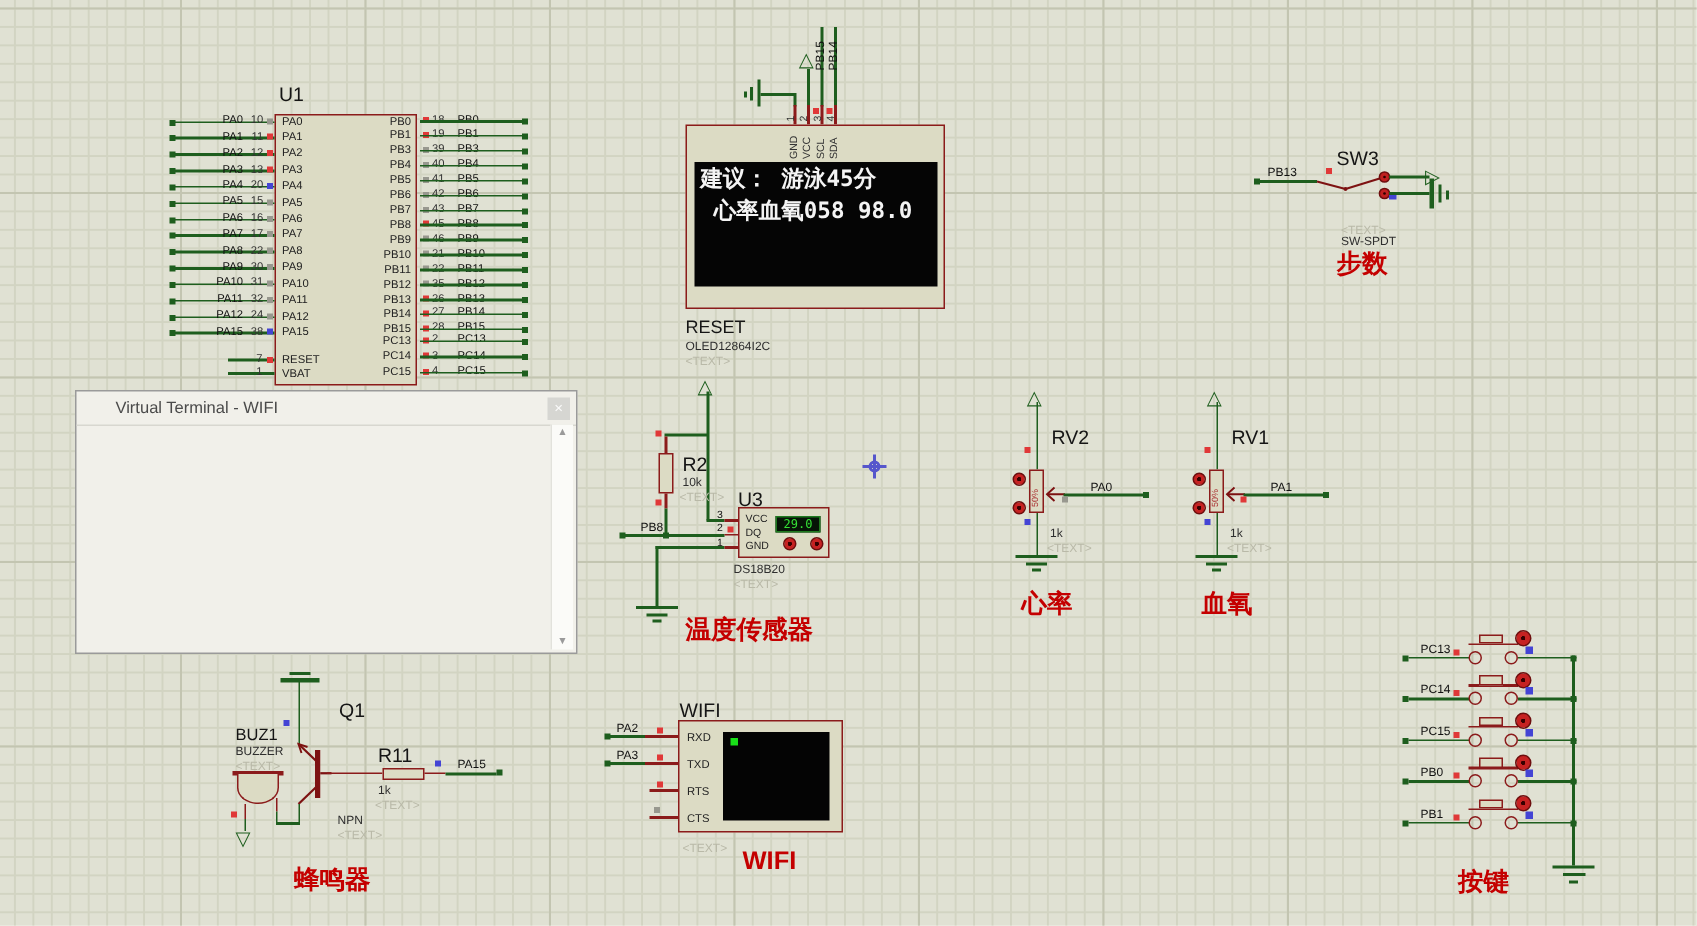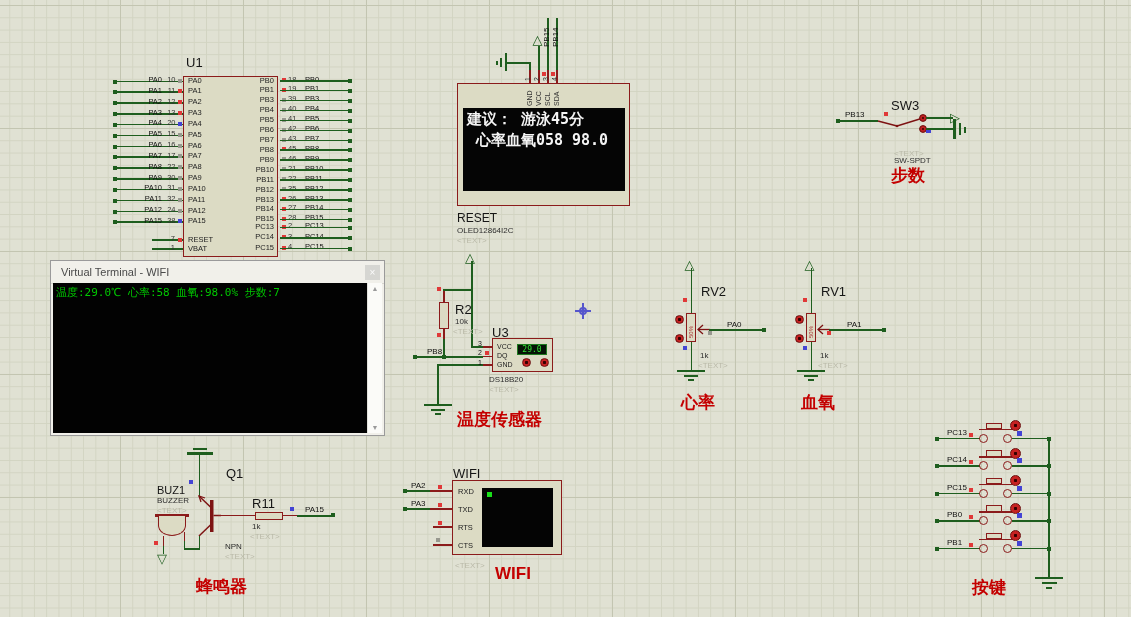--- a/index.html
+++ b/index.html
@@ -57,21 +57,21 @@
   .ilrow{height:10.85px;line-height:10.85px;font-size:7.5px;color:#222}
   .irrow{height:9.93px;line-height:9.93px;font-size:7.5px;color:#222}
   .ipcrow{height:10.7px;line-height:10.7px;font-size:7.5px;color:#222}
   .ibrow{height:9.3px;line-height:9.3px;font-size:7.5px;color:#222}
   
   .oled-screen{position:absolute;left:463px;top:108px;width:162px;height:83px;background:#050505;
     font-family:"DejaVu Sans Mono",monospace;color:#f4f4f4;font-weight:bold;font-size:15px;line-height:20.5px;padding:1px 0 0 4px;box-sizing:border-box}
   .oled-screen div:last-child{text-align:center;padding-right:8px}
   
   .vt{position:absolute;left:50px;top:260px;width:335px;height:176px;background:#f1f0ea;border:1px solid #9a9a9a;box-sizing:border-box}
-  .vt-title{position:absolute;left:0;top:0;right:0;height:22px;line-height:22px;padding-left:10px;font-size:11px;color:#4a4a4a;border-bottom:1px solid #d8d7d0}
+  .vt-title{position:absolute;left:0;top:0;right:0;height:22px;line-height:22px;padding-left:26px;font-size:11px;color:#4a4a4a;border-bottom:1px solid #d8d7d0}
   .vt-close{position:absolute;right:4px;top:3.5px;width:15px;height:15px;background:#d6d6d2;color:#fbfbfb;text-align:center;line-height:15px;font-size:10px}
   .vt-black{position:absolute;left:2px;top:22px;right:17px;bottom:2px;background:#020202}
   .vt-line{position:absolute;left:3px;top:2px;font-family:"DejaVu Sans Mono",monospace;font-size:11px;color:#00c800;white-space:nowrap}
   .vt-sb{position:absolute;right:2px;top:22px;width:14px;bottom:2px;background:#fbfbf8;border-left:1px solid #e2e2dc}
   .vt-sb span{position:absolute;left:0;right:0;text-align:center;font-size:7px;color:#9a9a9a}
   
   .krow{position:relative;height:27.5px}
   .krow .term{left:0;top:14.5px}
   .krow .kw1{left:4px;top:15.5px;width:41px;height:1.5px}
   .krow .net{left:12px;top:5.5px}
@@ -452,23 +452,20 @@
       <div>心率血氧058 98.0</div>
     </div>
   <span class="ref" style="left:457px;top:211px;font-size:12px">RESET</span>
   <span class="val" style="left:457px;top:226px">OLED12864I2C</span>
   <span class="ph" style="left:457px;top:236px">&lt;TEXT&gt;</span>
 
   <div class="vt">
     <div class="vt-title">
       <span>Virtual Terminal - WIFI</span>
       <span class="vt-close">×</span>
-    </div>
-    <div class="vt-black">
-      <span class="vt-line">温度:29.0℃ 心率:58 血氧:98.0% 步数:7</span>
     </div>
     <div class="vt-sb">
       <span style="top:2px">▲</span>
       <span style="bottom:2px">▼</span>
     </div>
   </div>
 
   <span class="ref" style="left:891px;top:98px">SW3</span>
   <span class="term" style="left:836px;top:119px"></span>
   <span class="w" style="left:838px;top:120px;width:40px;height:1.5px"></span>

